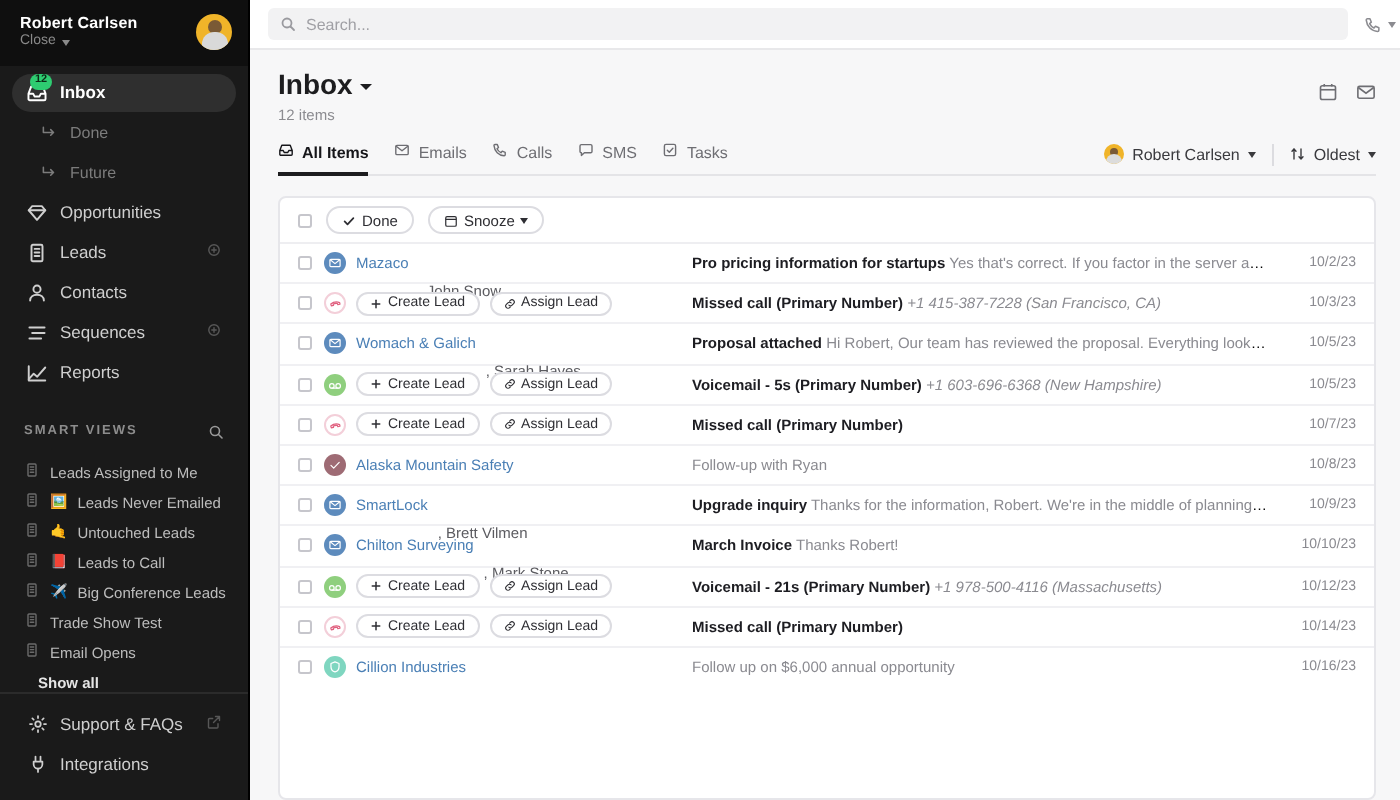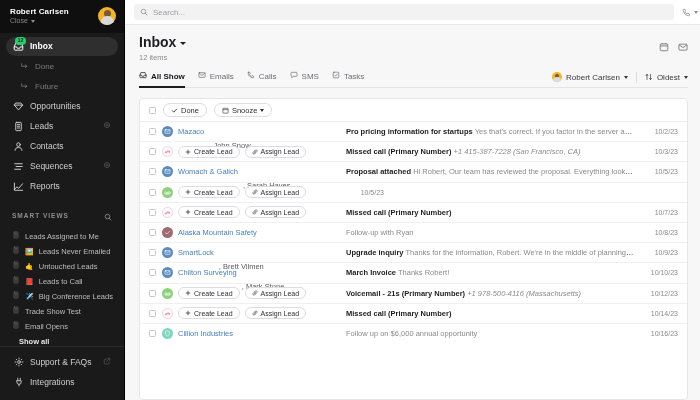--- a/index.html
+++ b/index.html
@@ -430,21 +430,21 @@
           </span>
         </div>
       </div>
 
       <div class="tabs-row">
         <div class="tabs" id="tabs">
             <div class="tab active">
               <span><svg width="8" height="8" viewBox="0 0 16 16" fill="none" stroke="#16161a" stroke-width="1.4" stroke-linecap="round" stroke-linejoin="round">
                   <path d="M1.8 8.5h3.4l1 2h3.6l1-2h3.4M1.8 8.5l2-5.3h8.4l2 5.3v3.8a1 1 0 01-1 1H2.8a1 1 0 01-1-1z"></path>
                 </svg></span>
-              <span>All Show</span>
+              <span>All Items</span>
             </div>
             <div class="tab">
               <span><svg width="8" height="8" viewBox="0 0 16 16" fill="none" stroke="#6e6e73" stroke-width="1.4" stroke-linecap="round" stroke-linejoin="round">
                   <rect x="1.8" y="3.4" width="12.4" height="9.2" rx="1.2"></rect>
                   <path d="M2.2 4.2L8 8.8l5.8-4.6"></path>
                 </svg></span>
               <span>Emails</span>
             </div>
             <div class="tab">
               <span><svg width="8" height="8" viewBox="0 0 16 16" fill="none" stroke="#6e6e73" stroke-width="1.4" stroke-linecap="round" stroke-linejoin="round">
@@ -589,20 +589,24 @@
            </span>
            <span class="mini-pill">
              <svg width="6" height="6" viewBox="0 0 16 16" fill="none" stroke="#2e2e33" stroke-width="1.5" stroke-linecap="round">
                       <path d="M6.5 9.5a3 3 0 004.3 0l2-2a3 3 0 00-4.3-4.3l-1 1"></path>
                       <path d="M9.5 6.5a3 3 0 00-4.3 0l-2 2a3 3 0 004.3 4.3l1-1"></path>
                     </svg>
              <span>Assign Lead</span>
            </span>
          </span>
        </div>
+              <div class="row-mid">
+       <span class="subj">Voicemail - 5s (Primary Number)</span>
+       <span class="snip ital">+1 603-696-6368 (New Hampshire)</span>
+     </div>
               <span class="row-date">10/5/23</span>
             </div>
             <div class="row">
               <span class="cbx"></span>
               <div class="row-left">
          <span class="row-avatar av-check-pink">
                   <svg width="7" height="7" viewBox="0 0 16 16" fill="none" stroke="#e0607f" stroke-width="1.4" stroke-linecap="round" stroke-linejoin="round">
                     <path d="M3.2 9.2c1.9-1.6 4-2.4 6.3-2.4 1.3 0 2.6.3 3.8.8l.4 1.8-2.5.6-.3-1.4c-.5-.1-1-.2-1.5-.2-1.2 0-2.4.3-3.4.9l.3 1.4-2.5.6z"></path>
                   </svg>
                 </span>

